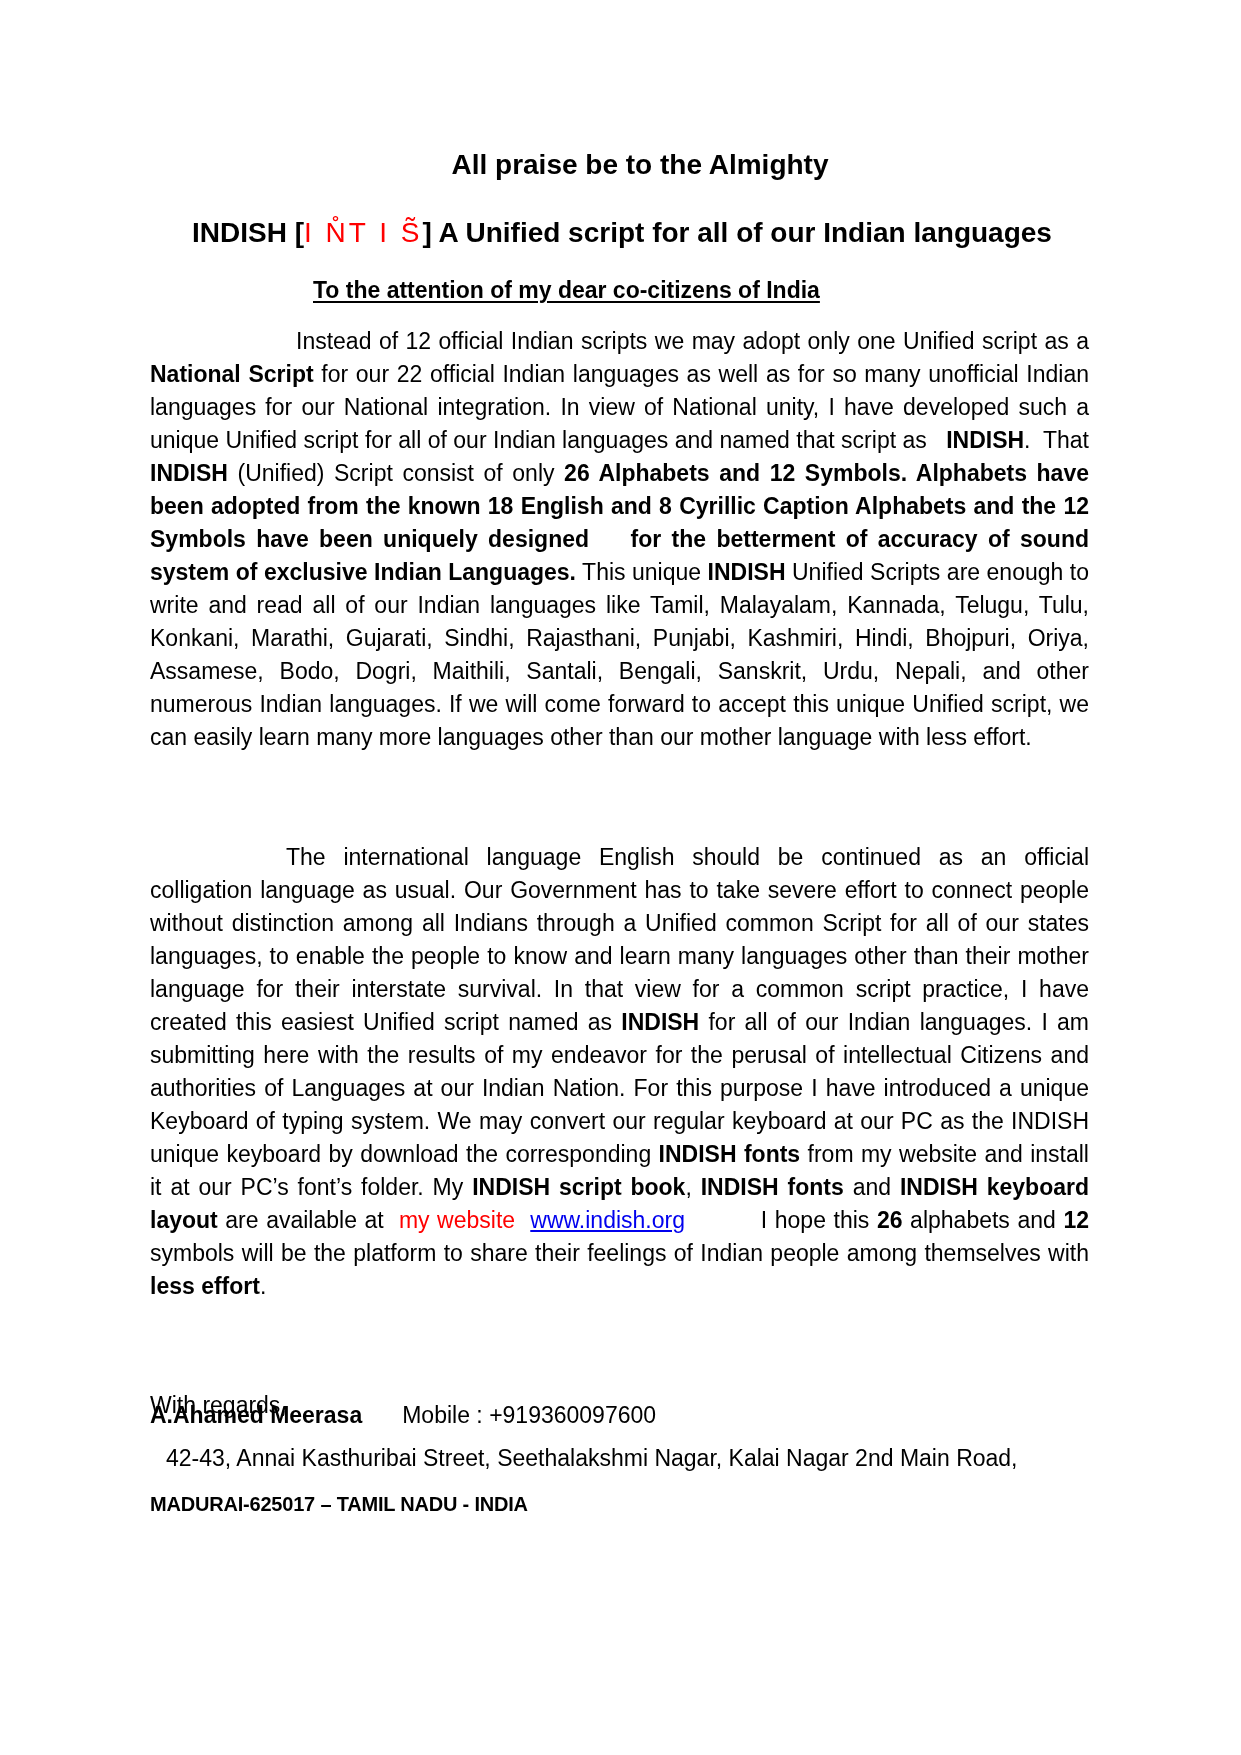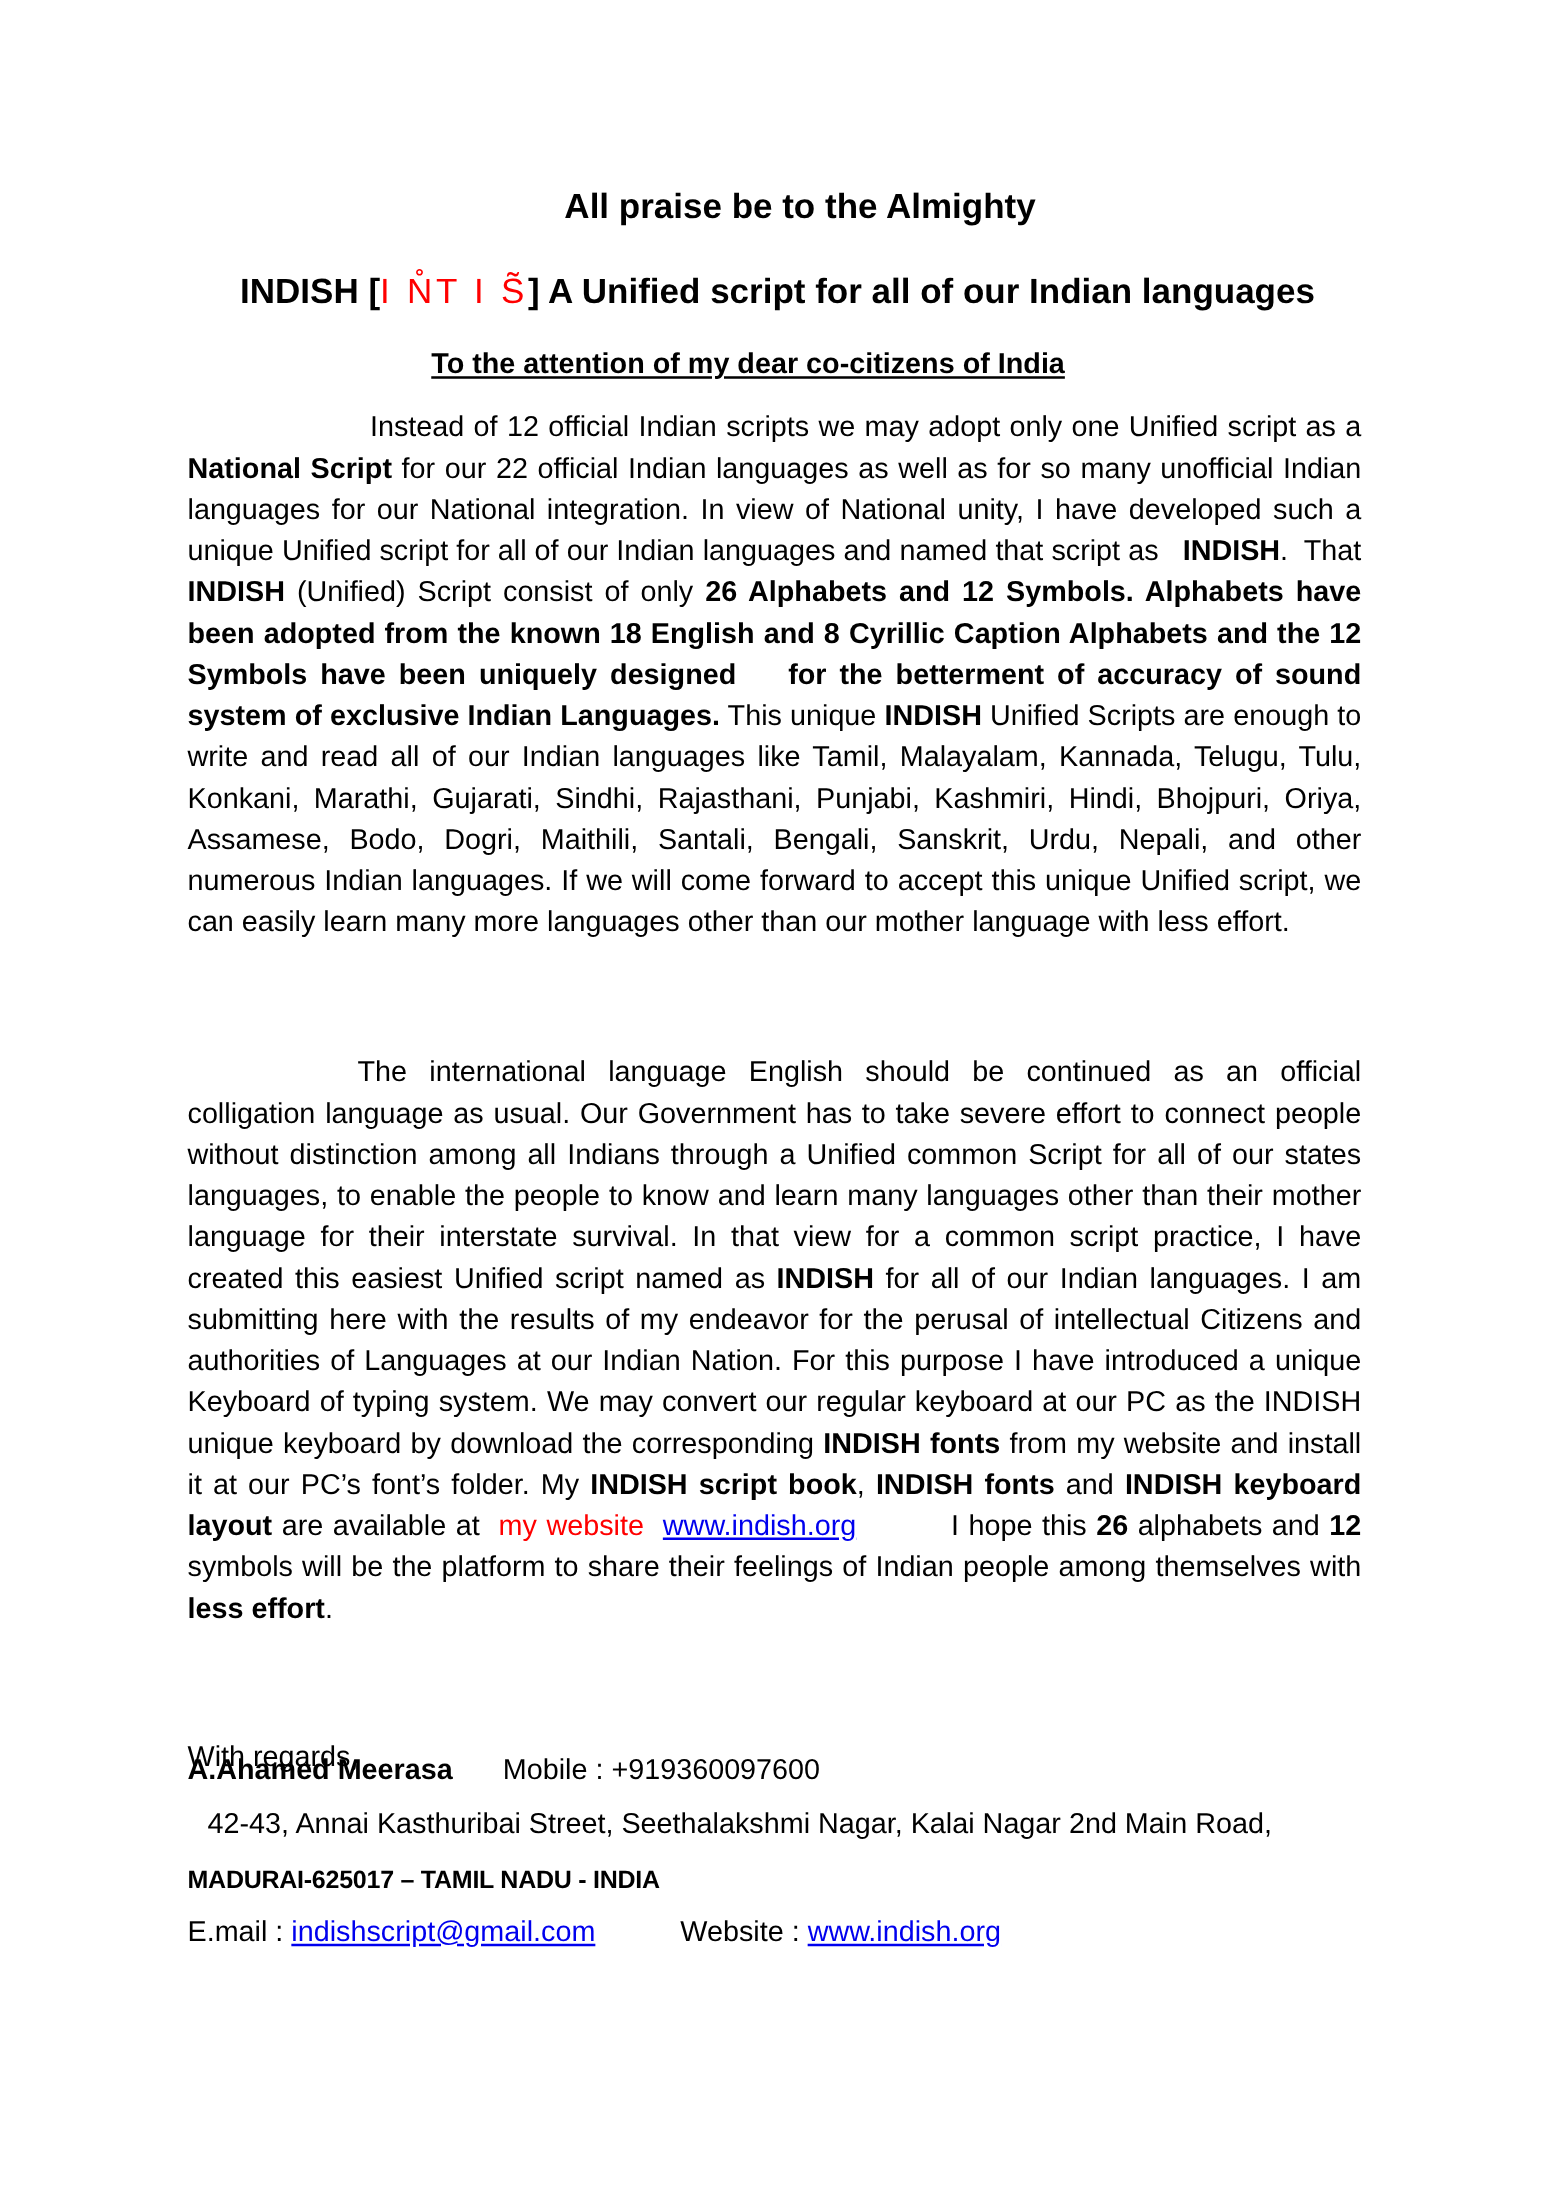--- a/index.html
+++ b/index.html
@@ -39,21 +39,20 @@
     .subheading {
       position: absolute;
       left: 313px;
       top: 276px;
       font-weight: bold;
       font-size: 23px;
       line-height: 28px;
       text-decoration: underline;
       text-underline-offset: 3px;
       white-space: nowrap;
-      margin-left: 32px;
     }
     .para {
       position: absolute;
       left: 150px;
       width: 939px;
       font-size: 23px;
       line-height: 33px;
       text-align: justify;
     }
     .para .indent { display: inline-block; width: 146px; }
@@ -99,15 +98,14 @@
   <div class="para para2 p2"><span class="indent"></span><span>The international language English should be continued as an official colligation language as usual. Our Government has to take severe effort to connect people without distinction among all Indians through a Unified common Script for all of our states languages, to enable the people to know and learn many languages other than their mother language for their interstate survival. In that view for a common script practice, I have created this easiest Unified script named as </span><b>INDISH</b><span> for all of our Indian languages. I am submitting here with the results of my endeavor for the perusal of intellectual Citizens and authorities of Languages at our Indian Nation. For this purpose I have introduced a unique Keyboard of typing system. We may convert our regular keyboard at our PC as the INDISH unique keyboard by download the corresponding </span><b>INDISH fonts</b><span> from my website and install it at our PC’s font’s folder. My </span><b>INDISH script book</b><span>, </span><b>INDISH fonts</b><span> and </span><b>INDISH keyboard layout</b><span> are available at &nbsp;</span><span class="red-bold">my website</span><span> &nbsp;</span><a class="link">www.indish.org</a><span> &nbsp;&nbsp;&nbsp;&nbsp;&nbsp;&nbsp;&nbsp;&nbsp; I hope this </span><b>26</b><span> alphabets and </span><b>12</b><span> symbols will be the platform to share their feelings of Indian people among themselves with </span><b>less effort</b><span>.</span></div>
 
   <div class="line regards">With regards,</div>
 
   <div class="line name-line"><b>A.Ahamed Meerasa</b><span class="mobile">Mobile : +919360097600</span></div>
 
   <div class="line address">42-43, Annai Kasthuribai Street, Seethalakshmi Nagar, Kalai Nagar 2nd Main Road,</div>
 
   <div class="line city">MADURAI-625017 – TAMIL NADU - INDIA</div>
 
-  <div class="line contact"><span>E.mail : </span><a class="link">indishscript@gmail.com</a><span class="website-label">Website : </span><a class="link">www.indish.org</a></div>
 
 </div>
 
 </body></html>

